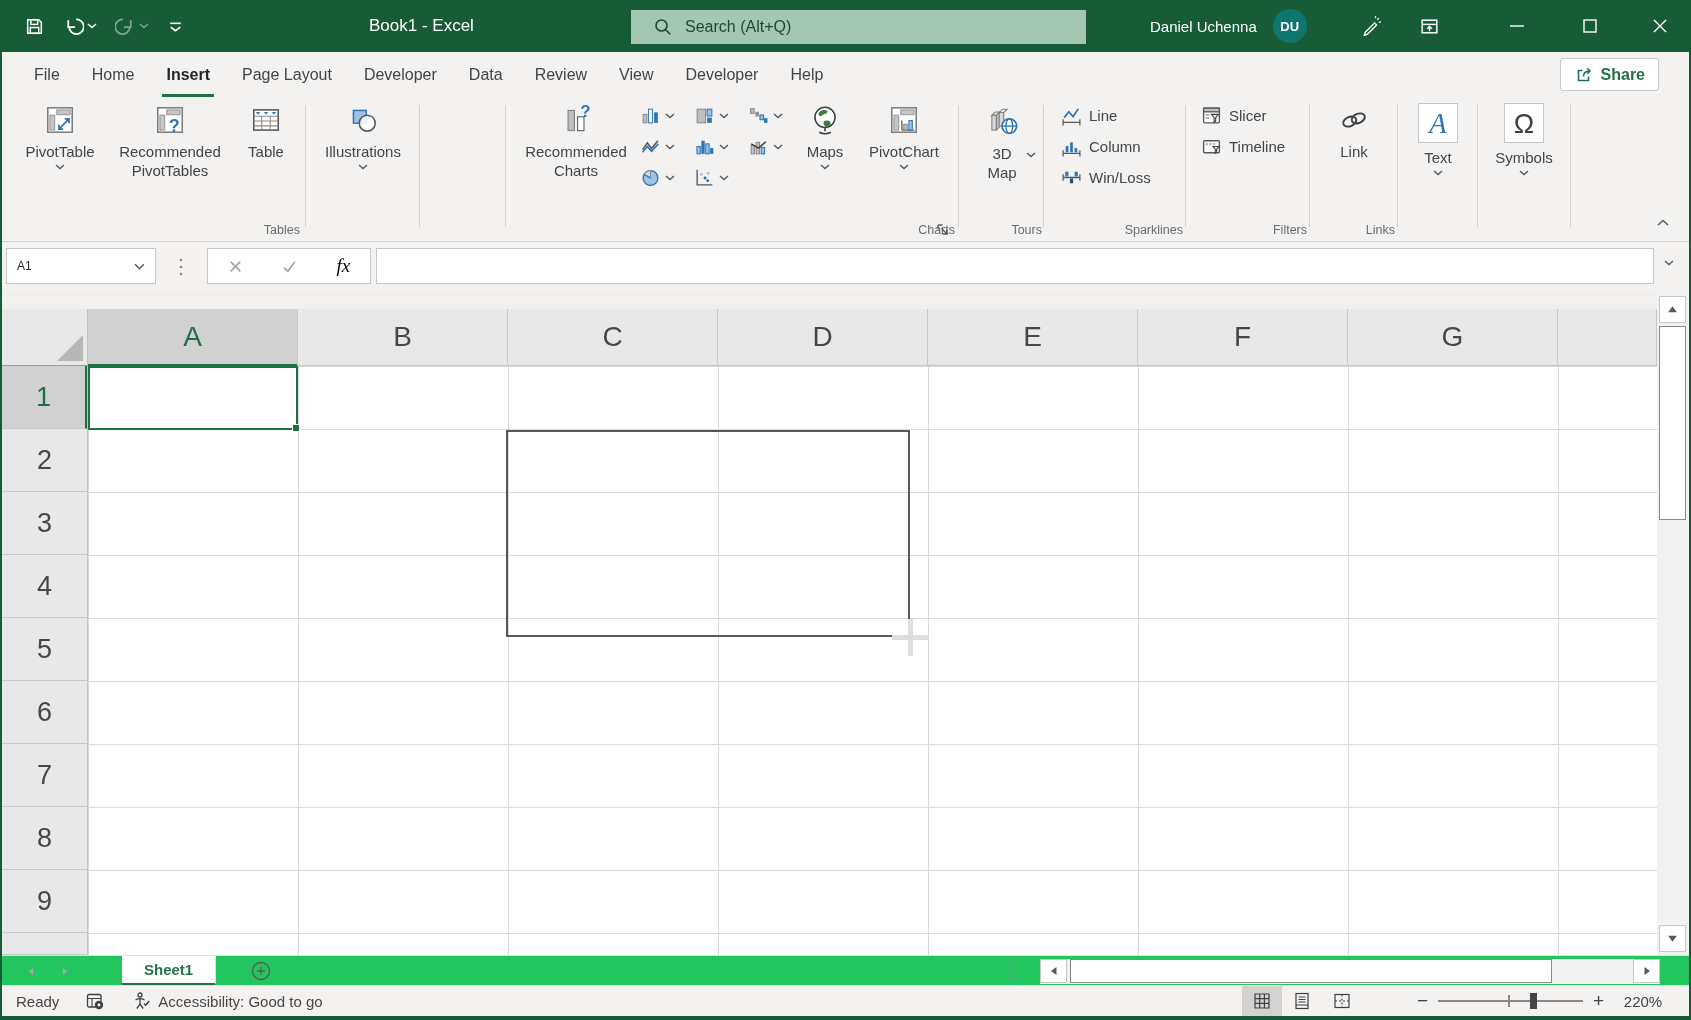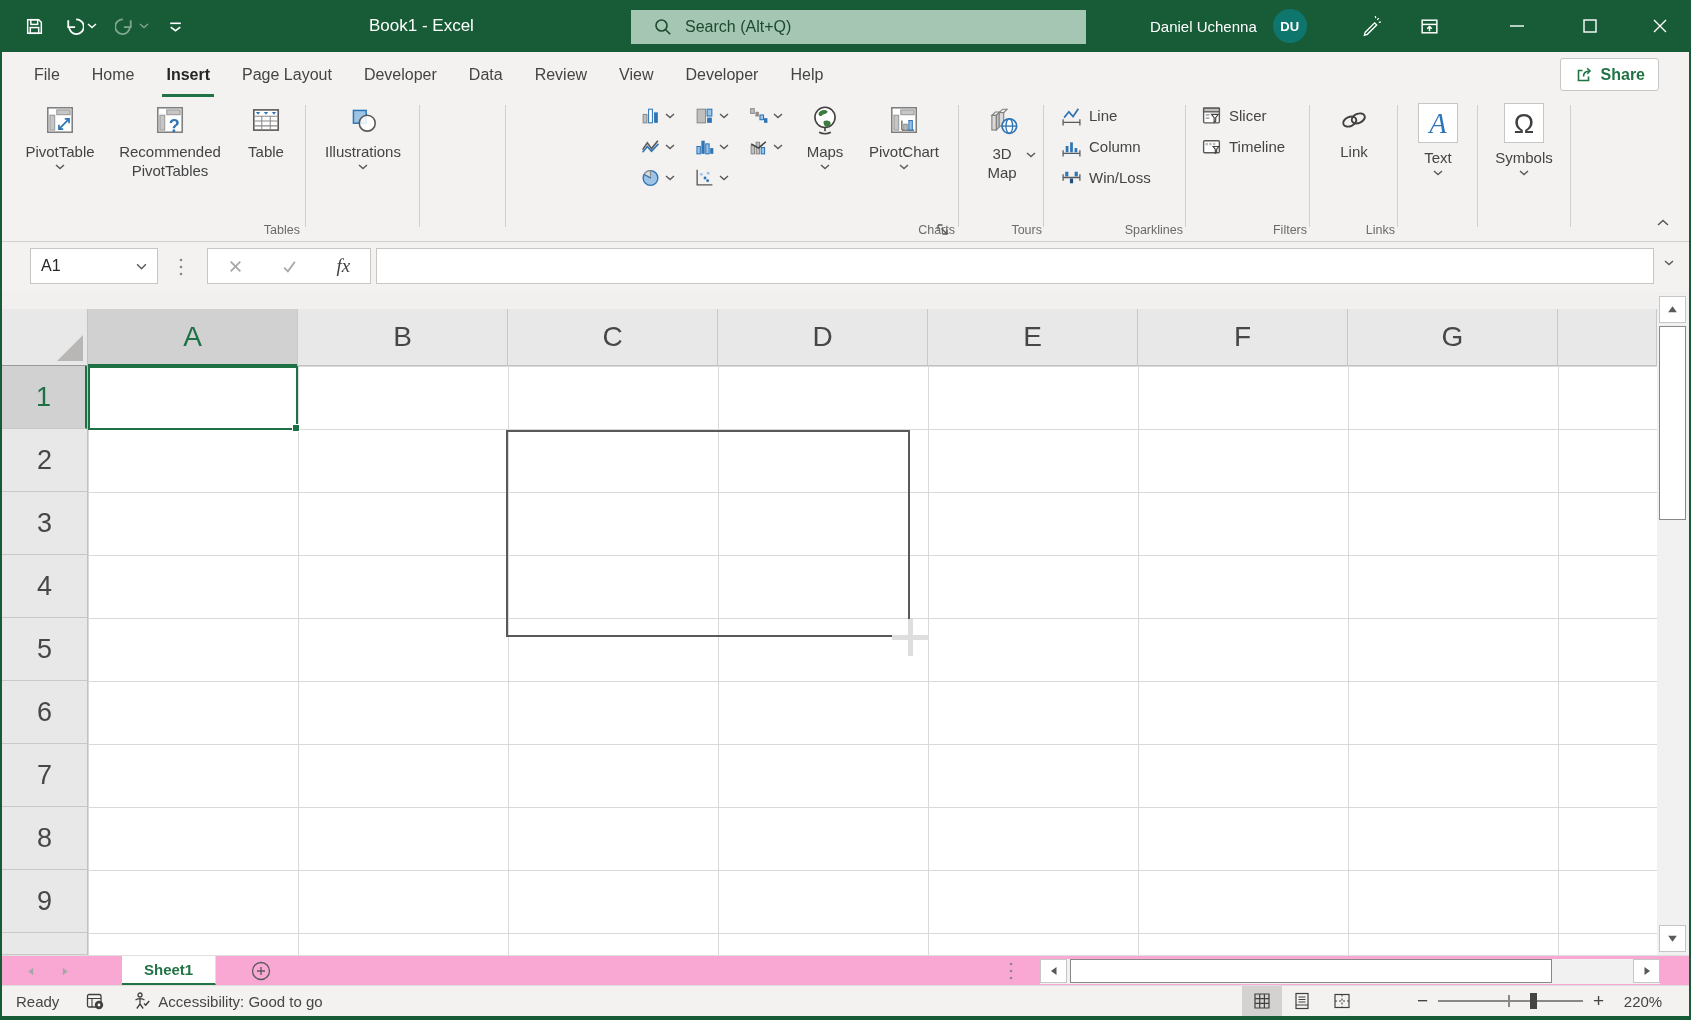--- a/index.html
+++ b/index.html
@@ -36,24 +36,24 @@
   .bigbtn { position:absolute; top:6px; display:flex; flex-direction:column; align-items:center; color:#444; font-size:15px; cursor:pointer; text-align:center; }
   .bigbtn .lbl { margin-top:5px; line-height:19px; }
   .bigbtn .chv-below { margin-top:3px; color:#595959; }
   .minibtn { position:absolute; display:flex; align-items:center; gap:4px; cursor:pointer; color:#595959; }
   .rowbtn { position:absolute; display:flex; align-items:center; gap:7px; font-size:15px; color:#444; cursor:pointer; }
   .chv { width:10px; height:6px; }
   .chvup { width:12px; height:7px; }
 
   
   .fbar { position:absolute; left:2px; top:242px; width:1687px; height:50px; background:#f3f2f1; }
-  .namebox { position:absolute; left:28px; top:6px; width:128px; height:36px; background:#fff; border:1px solid #c8c6c4; display:flex; align-items:center; padding:0 10px; font-size:16px; color:#262626; cursor:text; }
+  .namebox { position:absolute; left:4px; top:6px; width:150px; height:36px; background:#fff; border:1px solid #c8c6c4; display:flex; align-items:center; padding:0 10px; font-size:12px; color:#262626; cursor:text; }
   .namebox .nb-arrow { margin-left:auto; }
   .fbtns { position:absolute; left:205px; top:6px; width:164px; height:36px; background:#fff; border:1px solid #c8c6c4; display:flex; align-items:center; justify-content:space-around; }
-  .fx { font-family:"Liberation Serif", serif; font-style:italic; font-size:19px; color:#404040; }
+  .fx { font-family:"Liberation Serif", serif; font-style:italic; font-size:19px; color:#000000; }
   .finput { position:absolute; left:374px; top:6px; width:1278px; height:36px; background:#fff; border:1px solid #c8c6c4; font-size:15px; padding:0 8px; color:#262626; cursor:text; }
 
   
   .sheet { position:absolute; left:0; top:292px; width:1691px; height:663px; background:#f1f0ef; }
   .colhdrs { position:absolute; left:0; top:17px; width:1657px; height:57px; background:#e9e8e8; border-bottom:1px solid #c3c2c1; }
   .corner { position:absolute; left:2px; top:17px; width:86px; height:57px; background:#e9e8e8; border-right:1px solid #c3c2c1; border-bottom:1px solid #9a9a9a; cursor:cell; }
   .corner .tri { position:absolute; right:4px; bottom:4px; width:0; height:0; border-left:26px solid transparent; border-bottom:26px solid #b8b7b6; }
   .colhdr { position:absolute; top:0; height:56px; display:flex; align-items:center; justify-content:center; font-size:28px; color:#474747; border-right:1px solid #c9c8c7; cursor:cell; }
   .colhdr.sel { background:#d1d1d1; color:#1E7145; }
   .colhdr.sel::after { content:""; position:absolute; left:0; right:0; bottom:-1px; height:2.5px; background:#1E7145; }
@@ -68,21 +68,21 @@
   .drawrect { position:absolute; left:506px; top:138px; width:404px; height:207px; border:2px solid #595959; background:transparent; }
   .crosshair-h { position:absolute; left:892px; top:343px; width:37px; height:5px; background:#dedede; }
   .crosshair-v { position:absolute; left:908px; top:327px; width:5px; height:37px; background:#dedede; }
 
   
   .vscroll { position:absolute; left:1657px; top:2px; width:32px; height:661px; background:#f1f1f1; }
   .sbbtn { position:absolute; background:#fff; border:1px solid #c8c6c4; display:flex; align-items:center; justify-content:center; cursor:pointer; }
   .vthumb { position:absolute; left:2px; top:32px; width:27px; height:194px; background:#fff; border:1px solid #8a8886; cursor:grab; }
 
   
-  .sheettabbar { position:absolute; left:2px; top:955px; width:1687px; height:30px; background:#f9a8d4; border-top:1px solid #e1dfdd; }
+  .sheettabbar { position:absolute; left:2px; top:955px; width:1687px; height:30px; background:#22c55e; border-top:1px solid #e1dfdd; }
   .tabnav { position:absolute; left:22px; top:0; height:30px; display:flex; align-items:center; gap:22px; }
   .sheettab { position:absolute; left:120px; top:0; height:29px; padding:0 22px; background:#fff; display:flex; align-items:center; font-size:15px; font-weight:bold; color:#217346; border-right:1px solid #e1dfdd; border-bottom:2.5px solid #217346; cursor:pointer; }
   .addsheet { position:absolute; left:248px; top:4px; cursor:pointer; }
   .tabdots { position:absolute; left:1006px; top:4px; }
   .hscroll { position:absolute; left:1038px; top:3px; width:620px; height:25px; background:#f1f1f1; }
   .hthumb { position:absolute; left:30px; top:0; width:482px; height:24px; background:#fff; border:1px solid #8a8886; cursor:grab; }
 
   
   .statusbar { position:absolute; left:2px; top:985px; width:1687px; height:31px; background:#f3f2f1; border-top:1px solid #e1dfdd; font-size:15px; color:#484644; }
   .sb-left { position:absolute; left:14px; top:0; height:30px; display:flex; align-items:center; gap:26px; }
@@ -492,20 +492,26 @@
         <svg class="chv chv-below" width="10" height="6">
             <use href="#sym-chv"></use>
           </svg>
       </div>
     </div>
     <div class="gsep" style="left:417px"></div>
 
     <div class="gsep" style="left:503px"></div>
 
     <div class="rgroup" style="left:507px;width:446px">
+      <div class="bigbtn" style="left:6px;width:122px">
+        <svg width="34" height="34">
+            <use href="#sym-reccharts"></use>
+          </svg>
+        <span class="lbl" style="max-width:120px">Recommended Charts</span>
+      </div>
       <div class="minibtn" style="left:131px;top:8px">
           <svg width="21" height="21">
             <use href="#sym-c-col"></use>
           </svg>
           <svg class="chv" width="10" height="6">
             <use href="#sym-chv"></use>
           </svg>
         </div>
       <div class="minibtn" style="left:185px;top:8px">
           <svg width="21" height="21">

